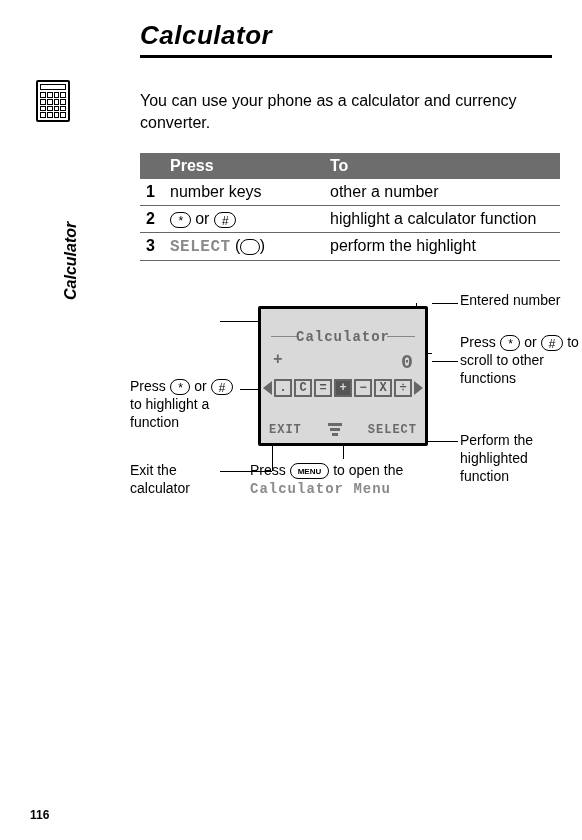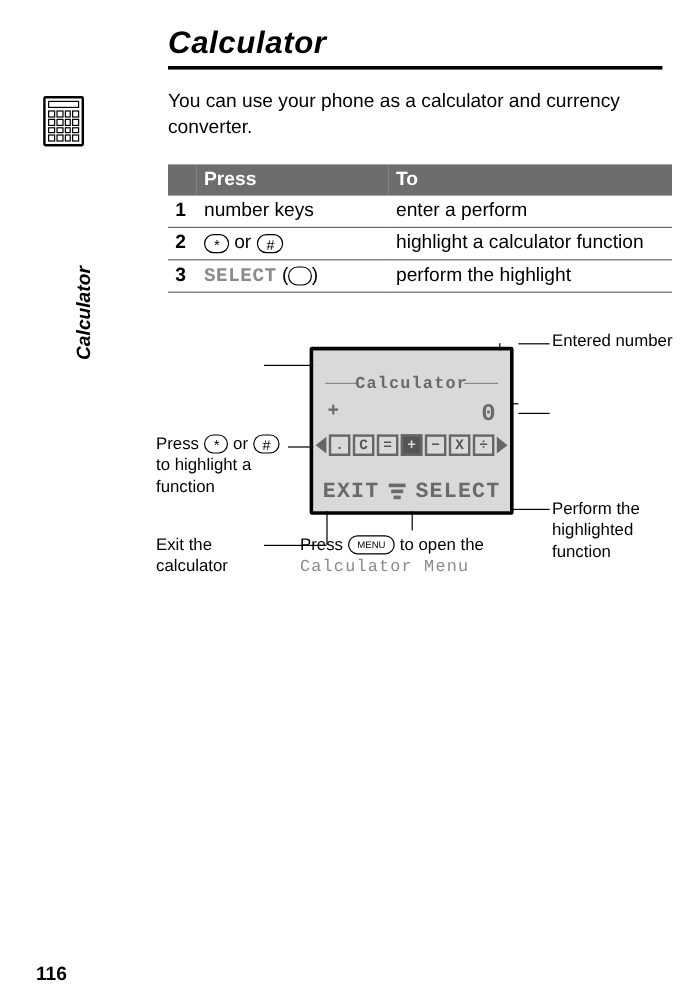--- a/index.html
+++ b/index.html
@@ -27,21 +27,21 @@
     letter-spacing: 0.5px;
   }
   .title-rule {
     height: 3px;
     background: #000;
     margin-left: 110px;
     margin-right: 0;
   }
   .intro {
     font-size: 16px;
-    margin: 16px 0 18px 110px;
+    margin: 32px 0 18px 110px;
     line-height: 1.4;
   }
   .section-heading {
     font-size: 22px;
     font-weight: bold;
     font-style: italic;
     margin: 0 0 14px 110px;
   }
   .side-label {
     position: absolute;
@@ -201,38 +201,38 @@
     flex-shrink: 0;
   }
   .arrow-tri.left { border-right:9px solid #666; }
   .arrow-tri.right { border-left:9px solid #666; }
 
   .softkeys {
     position:absolute; left:0; right:0; bottom:6px;
     display:flex; justify-content:space-between; align-items:center;
     padding: 0 8px;
     font-family:"Courier New",monospace; font-weight:bold; color:#6a6a6a;
-    letter-spacing:1px; font-size:18px;
+    letter-spacing:1px; font-size:12px;
   }
   .menu-bars {
     display:flex; flex-direction:column; gap:2px; align-items:center;
   }
   .menu-bars span { display:block; width:14px; height:3px; background:#6a6a6a; }
   .menu-bars span:nth-child(2){width:10px;}
   .menu-bars span:nth-child(3){width:6px;}
 
   
   .line {
     position:absolute; background:#000;
   }
   .menu-txt {
-    font-family:"Courier New",monospace; color:#8a8a8a; font-weight:normal; letter-spacing:1px;
+    font-family:"Courier New",monospace; color:#8a8a8a; font-weight:bold; letter-spacing:1px;
   }
   .pagenum {
-    position:absolute; left:30px; bottom:18px; font-weight:bold; font-size:16px;
+    position:absolute; left:30px; bottom:18px; font-weight:bold; font-size:12px;
   }
 </style>
 </head>
 <body>
 
 <div class="page">
 
   <div class="side-label">Calculator</div>
 
   <div class="calc-icon-box">
@@ -266,21 +266,21 @@
   <table class="steps">
     <tbody>
         <tr>
       <th style="width:24px"></th>
       <th>Press</th>
       <th>To</th>
     </tr>
     <tr>
       <td class="step-num">1</td>
       <td class="press-col">number keys</td>
-      <td>enter a perform</td>
+      <td>other a number</td>
     </tr>
     <tr>
       <td class="step-num">2</td>
       <td class="press-col">
         <span class="oval-key">*</span>
         <span> or </span>
         <span class="oval-key">#</span>
       </td>
       <td>highlight a calculator function</td>
     </tr>
@@ -296,24 +296,27 @@
     </table>
 
   <div class="illustration-wrap">
 
     <div class="callout" style="left:-10px; top:86px; width:110px">
       <span>Press </span><span class="oval-key">*</span><span> or </span><span class="oval-key">#</span><span> to highlight a function</span>
     </div>
     <div class="callout right" style="left:320px; top:0; width:110px">Entered number</div>
 
     <div class="callout" style="left:-10px; top:170px; width:90px">Exit the calculator</div>
+    <div class="callout right" style="left:320px; top:42px; width:120px">
+      <span>Press </span><span class="oval-key">*</span><span> or </span><span class="oval-key">#</span><span> to scroll to other functions</span>
+    </div>
     <div class="callout right" style="left:320px; top:140px; width:120px">Perform the highlighted function</div>
 
     <div class="callout" style="left:110px; top:170px; width:200px">
-      <span>Press </span><span class="oval-key" style="font-size:8px;font-style:normal;font-weight:normal;">MENU</span><span> to open the </span><span class="menu-txt">Calculator Menu</span>
+      <span>Press </span><span class="oval-key" style="font-size:8px;font-style:normal;font-weight:bold;">MENU</span><span> to open the </span><span class="menu-txt">Calculator Menu</span>
     </div>
 
     <div class="line" style="left:80px; top:30px; width:50px; height:1px;"></div>
     <div class="line" style="left:130px; top:30px; width:1px; height:30px;"></div>
     <div class="line" style="left:100px; top:98px; width:60px; height:1px;"></div>
     <div class="line" style="left:80px; top:180px; width:52px; height:1px;"></div>
     <div class="line" style="left:132px; top:150px; width:1px; height:30px;"></div>
 
     <div class="line" style="left:292px; top:12px; width:26px; height:1px;"></div>
     <div class="line" style="left:276px; top:12px; width:1px; height:50px;"></div>

